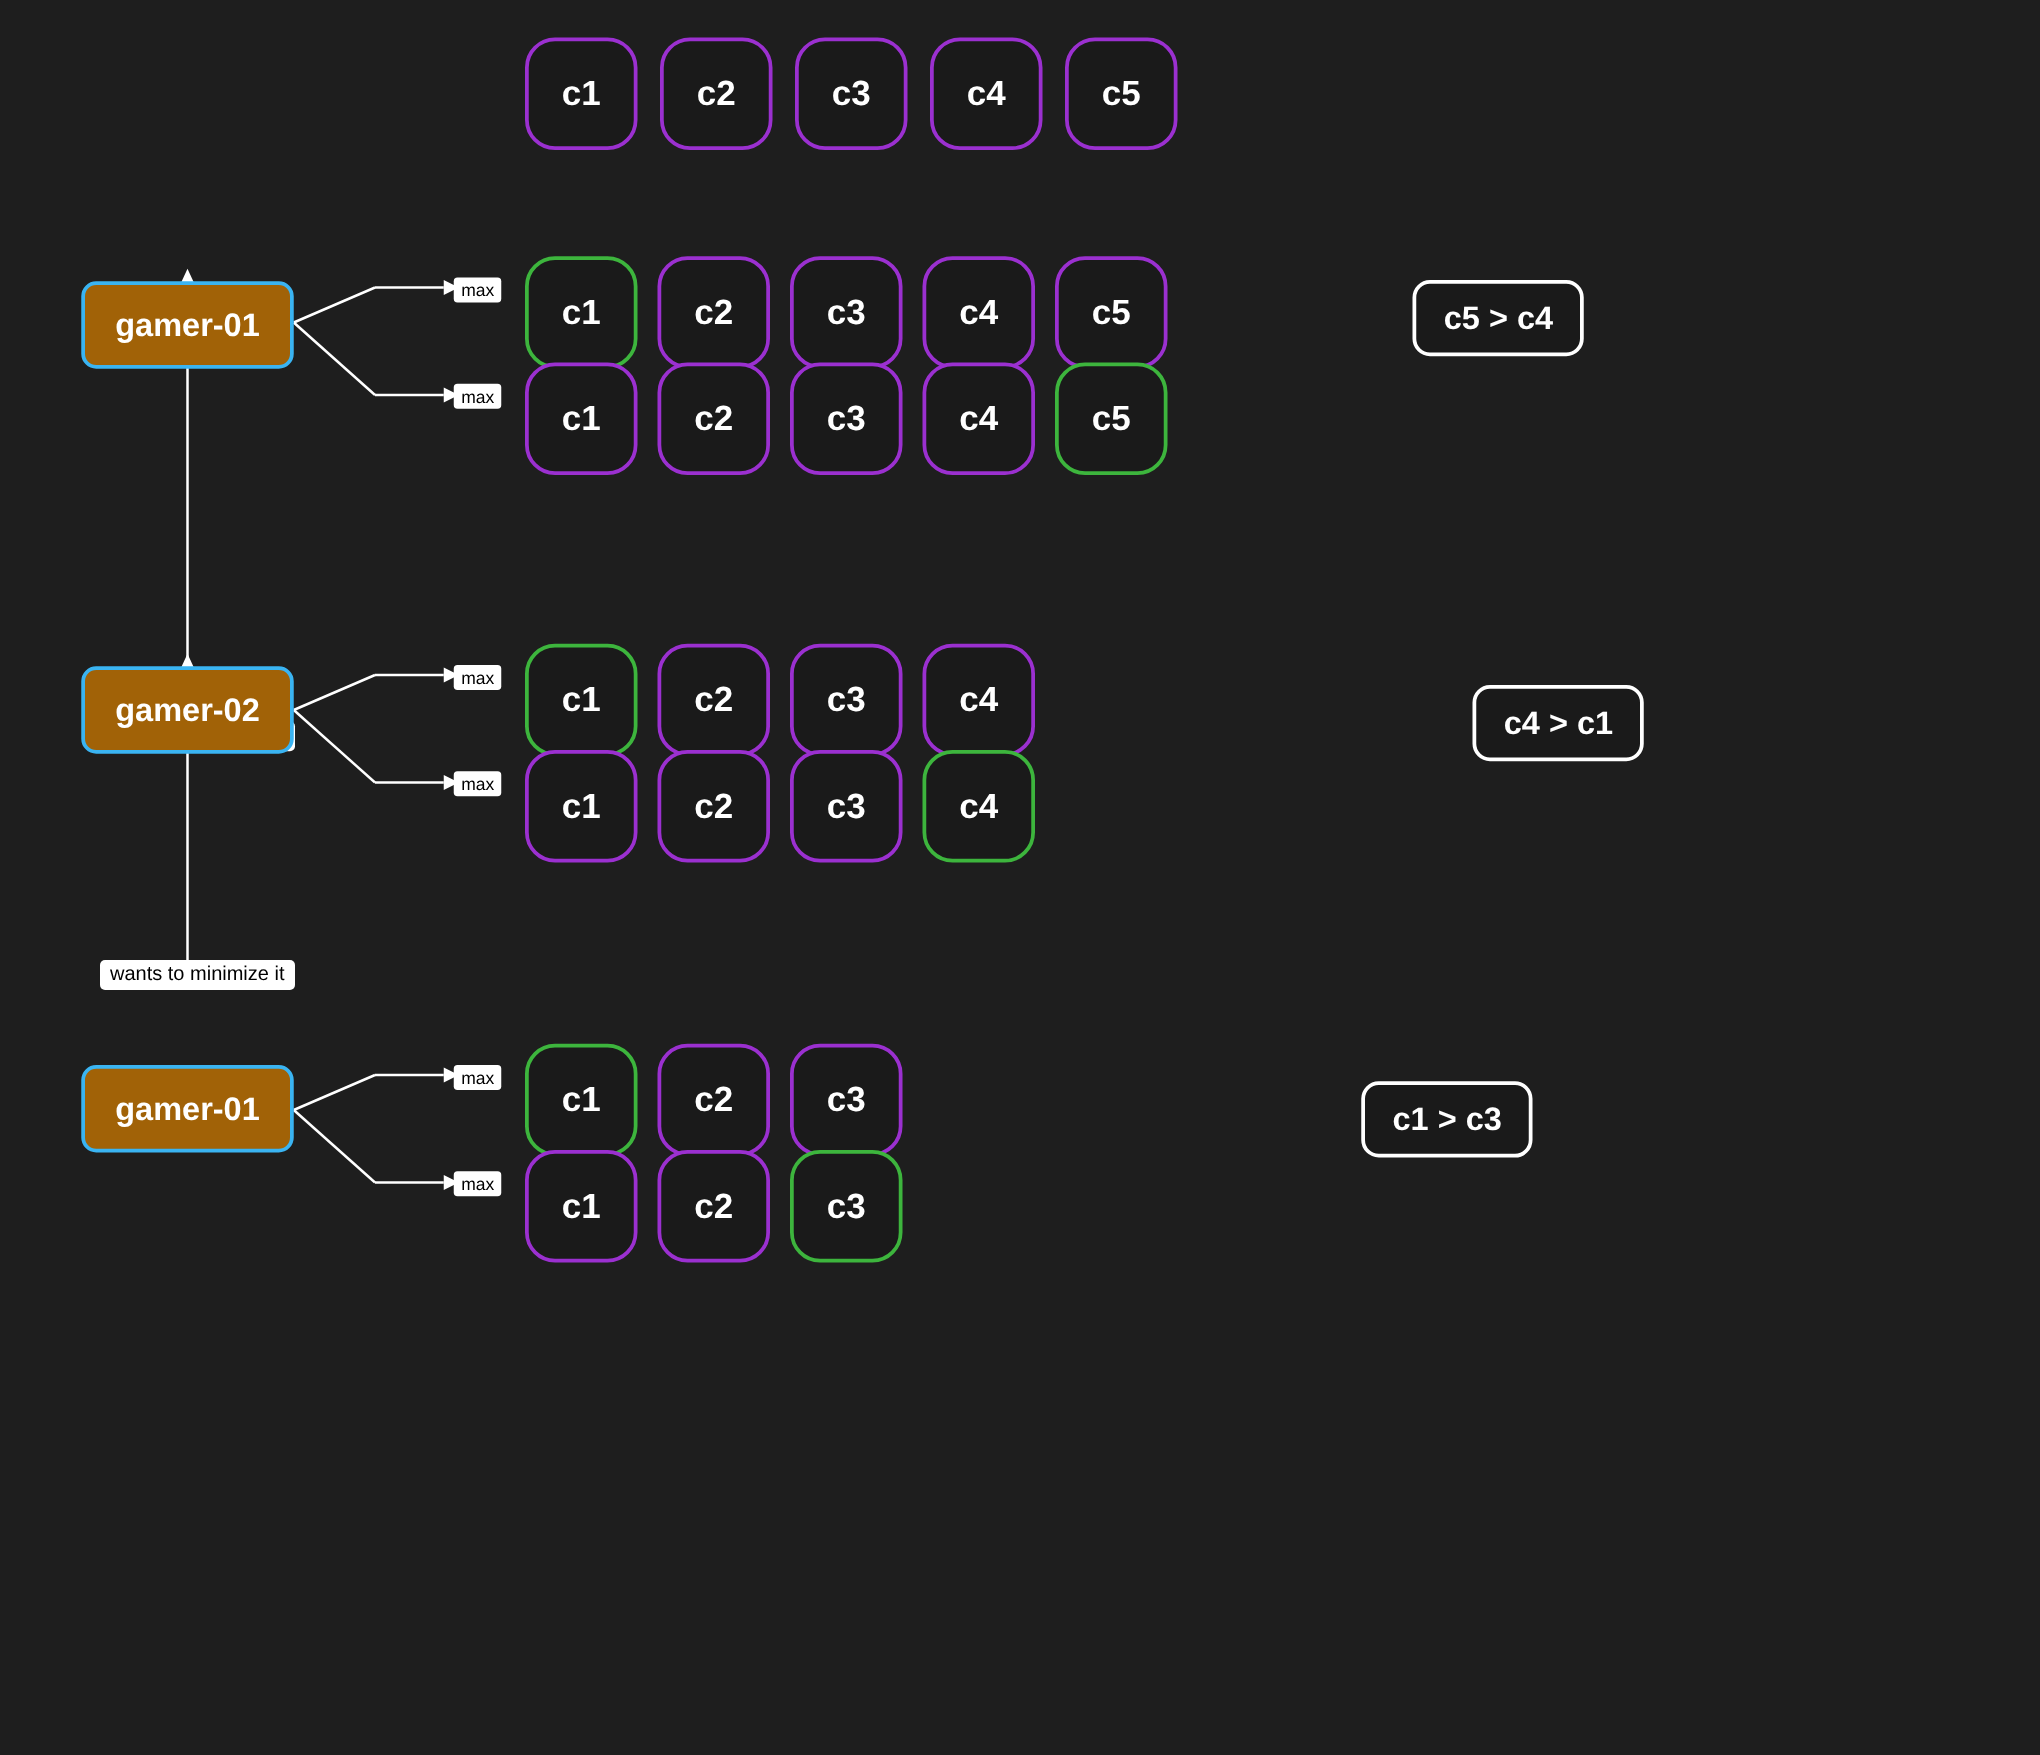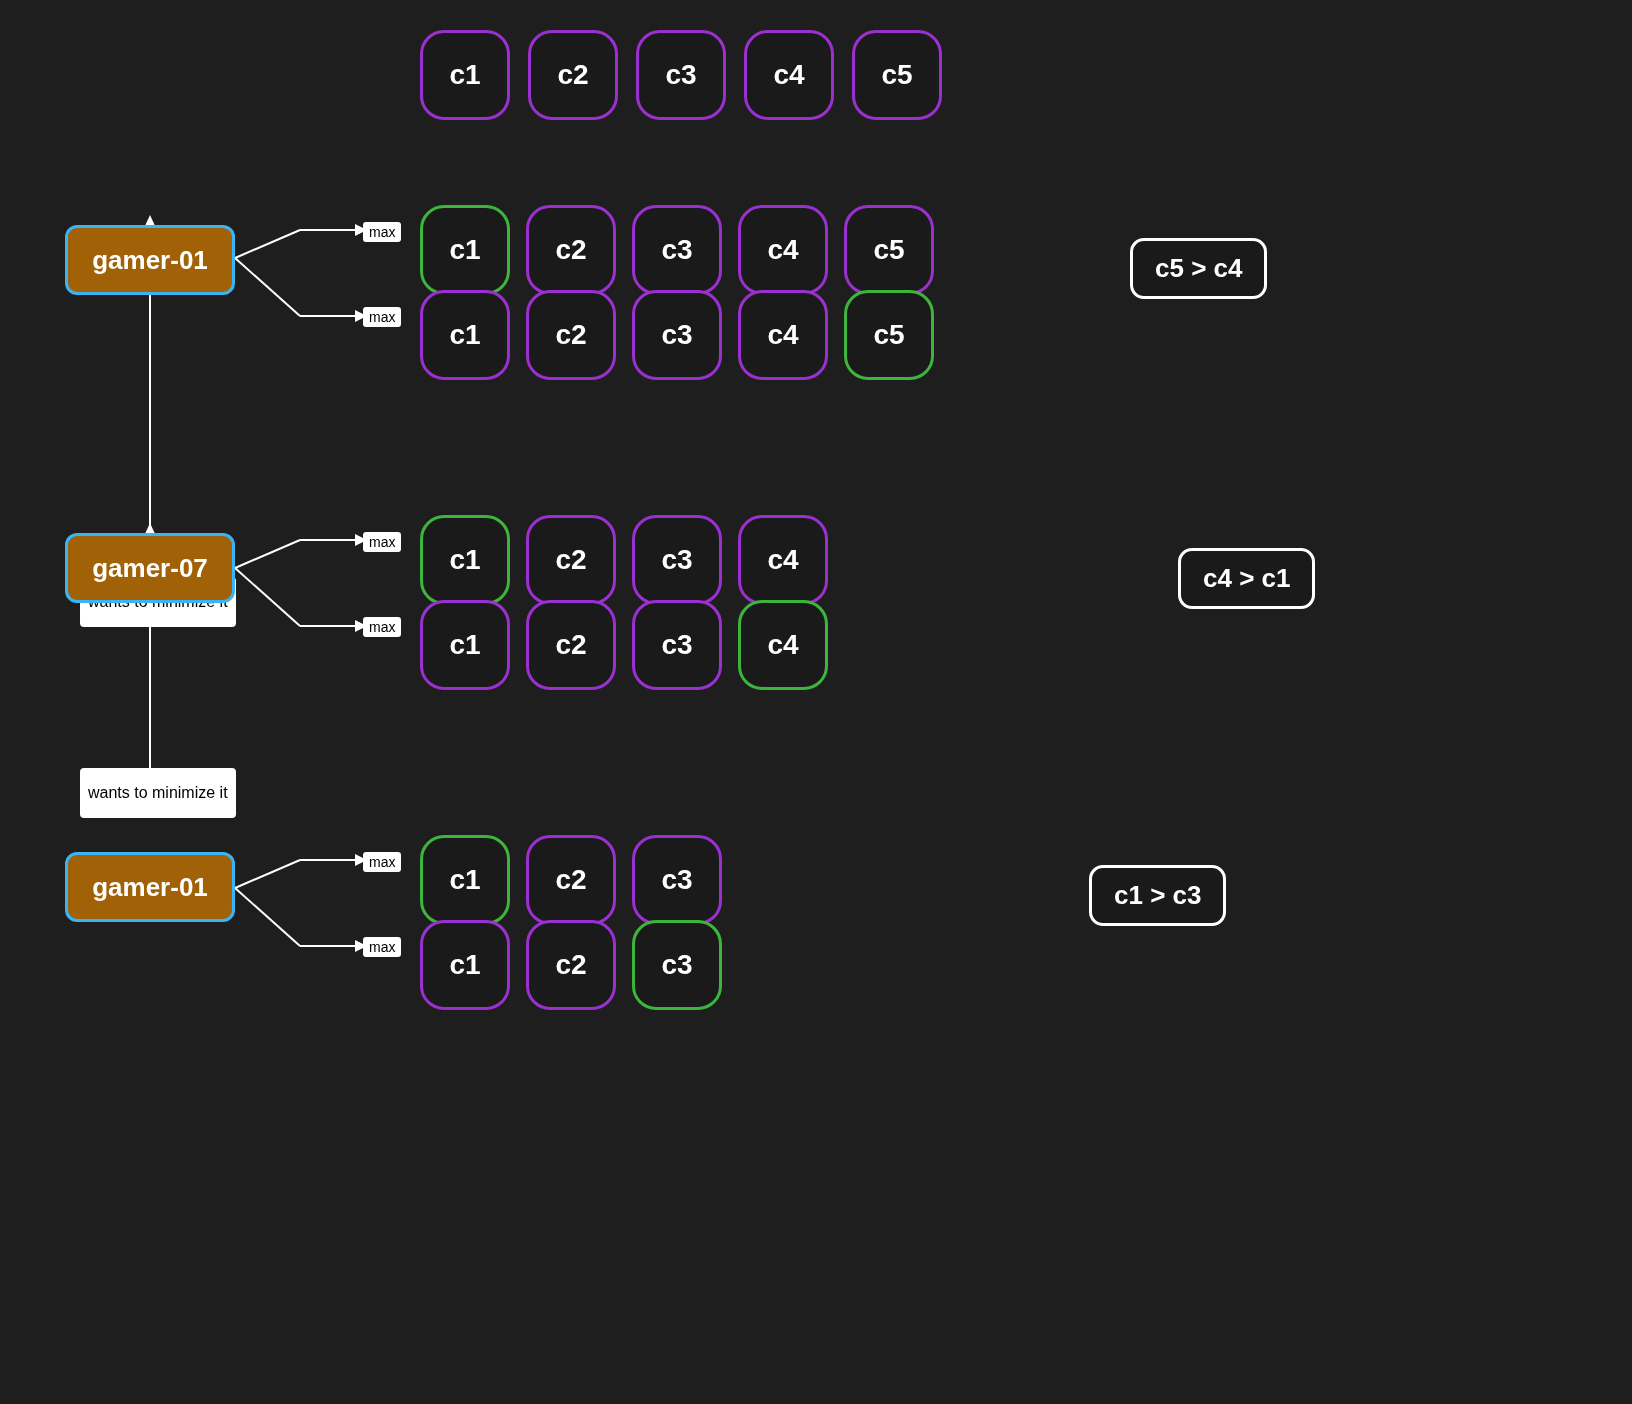--- a/index.html
+++ b/index.html
@@ -73,21 +73,21 @@
       border-radius: 3px;
     }
 
     
     .minimize-label {
       position: absolute;
       background: white;
       color: black;
       font-size: 16px;
       font-weight: normal;
-      padding: 16px 8px;
+      padding: 3px 8px;
       border-radius: 4px;
     }
 
     
     .comparison-label {
       position: absolute;
       border: 3px solid white;
       border-radius: 14px;
       background: #1a1a1a;
       color: white;
@@ -169,30 +169,30 @@
   <div class="max-label" style="left:363px; top:307px;">max</div>
 
   <div style="position:absolute; left:420px; top:290px; display:flex; gap:16px;">
     <div class="choice-card">c1</div>
     <div class="choice-card">c2</div>
     <div class="choice-card">c3</div>
     <div class="choice-card">c4</div>
     <div class="choice-card green-border">c5</div>
   </div>
 
-  <div class="comparison-label" style="left:1130px; top:238px;text-align:center;">
+  <div class="comparison-label" style="left:1130px; top:224px;text-align:center;">
     <span>c5 &gt; c4</span>
   </div>
 
   <div class="minimize-label" style="left:80px; top:577px;">
     <span>wants to minimize it</span>
   </div>
 
   <div class="gamer-box" style="left:65px; top:533px;">
-    <span>gamer-07</span>
+    <span>gamer-02</span>
   </div>
 
   <div class="max-label" style="left:363px; top:532px;">max</div>
 
   <div style="position:absolute; left:420px; top:515px; display:flex; gap:16px;">
     <div class="choice-card green-border">c1</div>
     <div class="choice-card">c2</div>
     <div class="choice-card">c3</div>
     <div class="choice-card">c4</div>
   </div>

